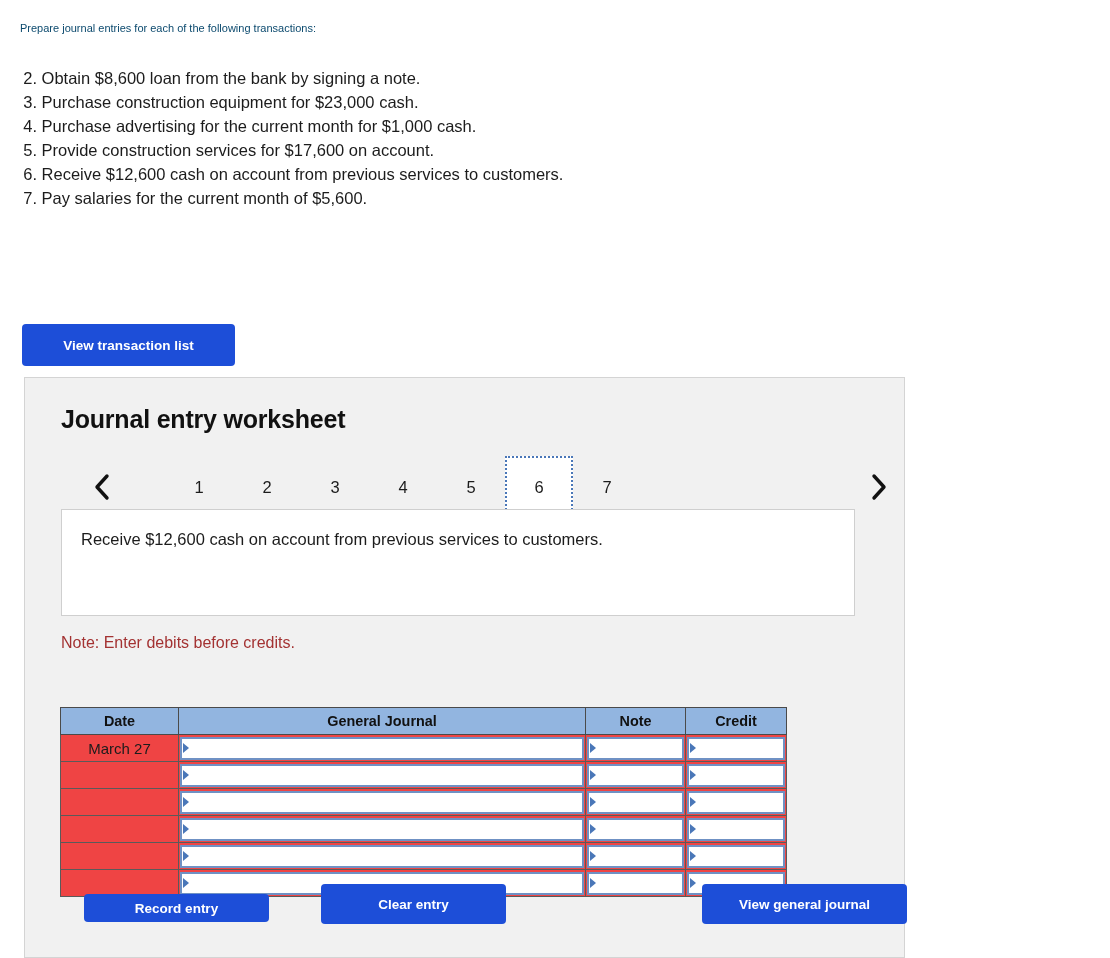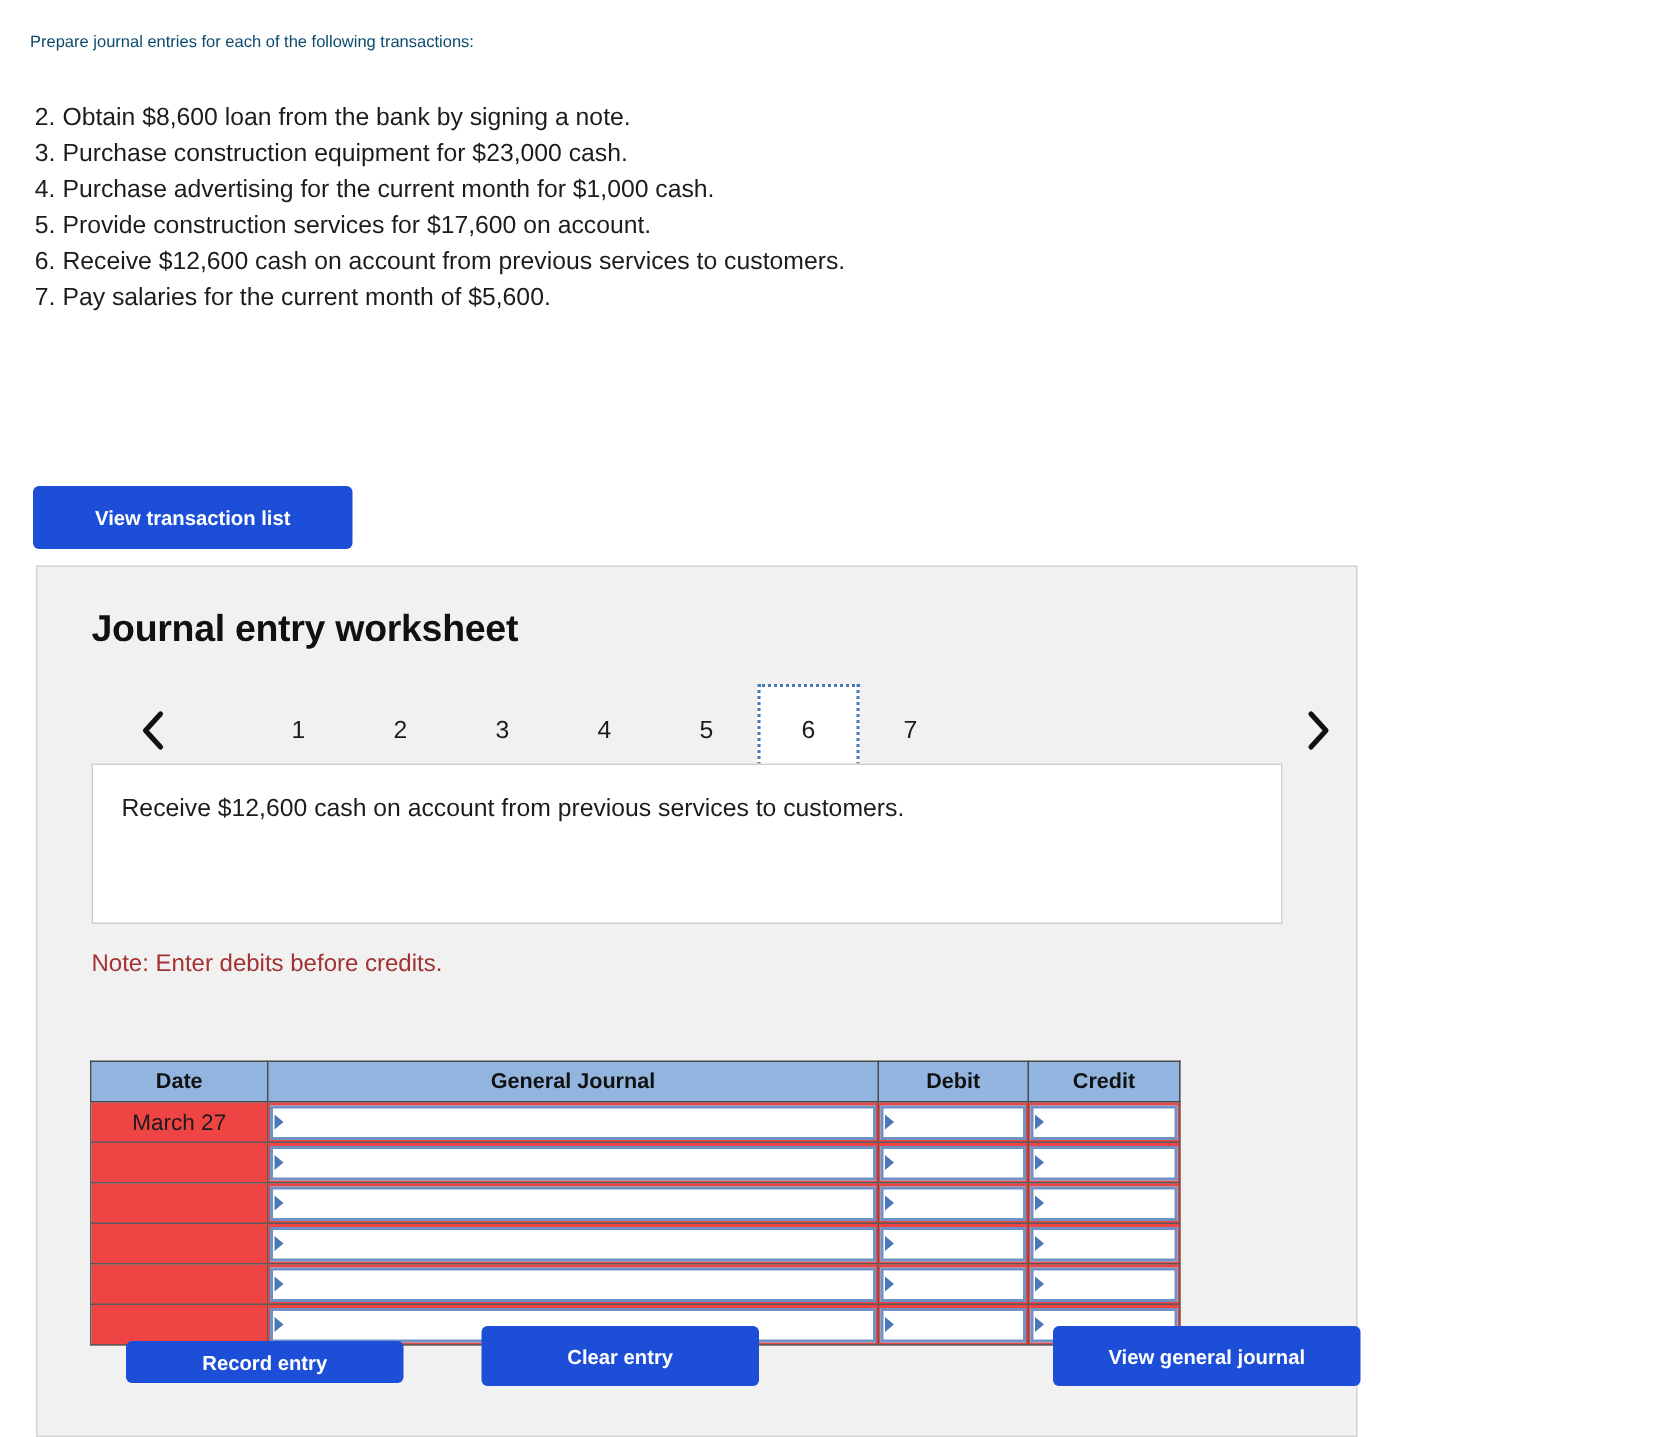--- a/index.html
+++ b/index.html
@@ -253,21 +253,21 @@
       <colgroup>
         <col class="col-date">
           <col class="col-gj">
           <col class="col-debit">
           <col class="col-credit">
       </colgroup>
       <thead>
         <tr>
           <th>Date</th>
           <th>General Journal</th>
-          <th>Debit</th>
+          <th>Note</th>
           <th>Credit</th>
         </tr>
       </thead>
       <tbody>
         <tr>
           <td class="date-cell">March 27</td>
           <td>
             <span class="field">
               <span class="caret"></span>
               <span class="val"></span>

